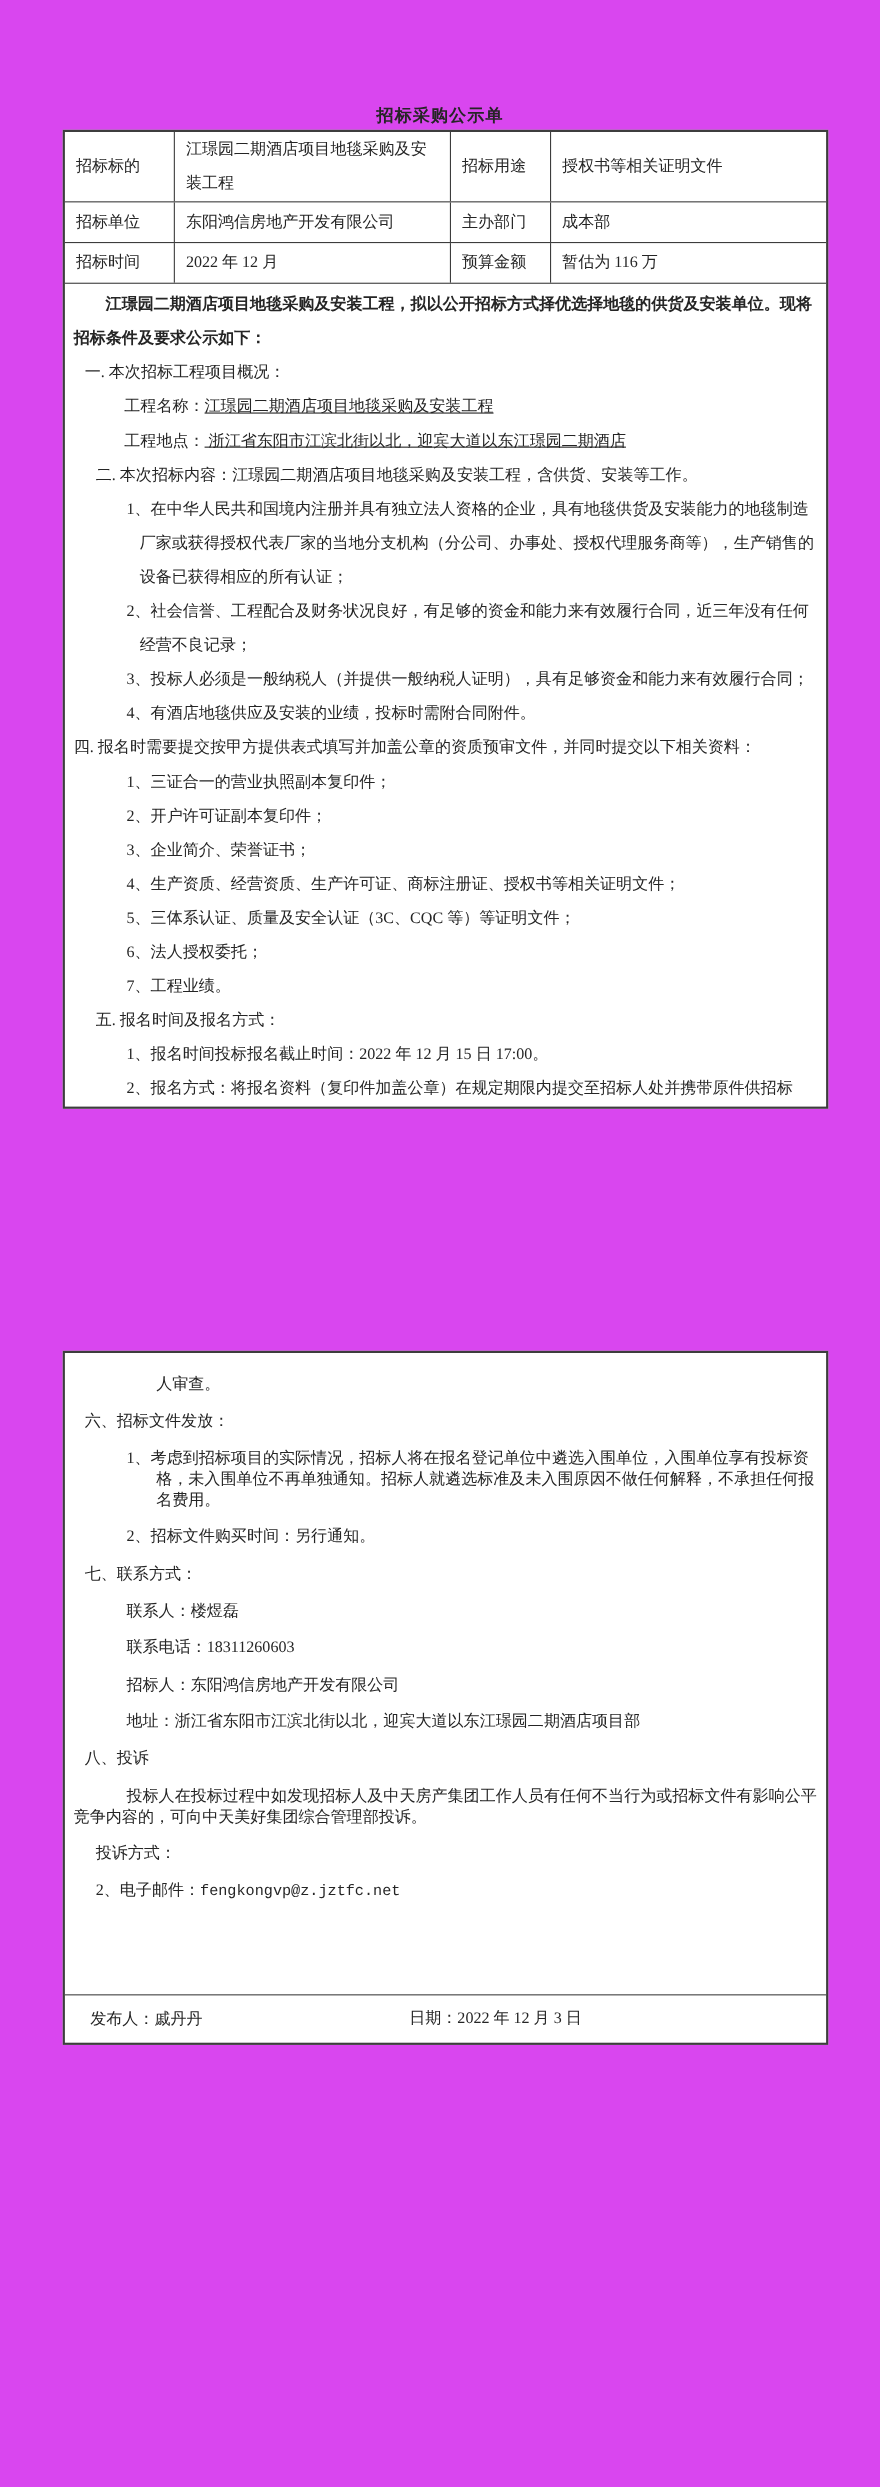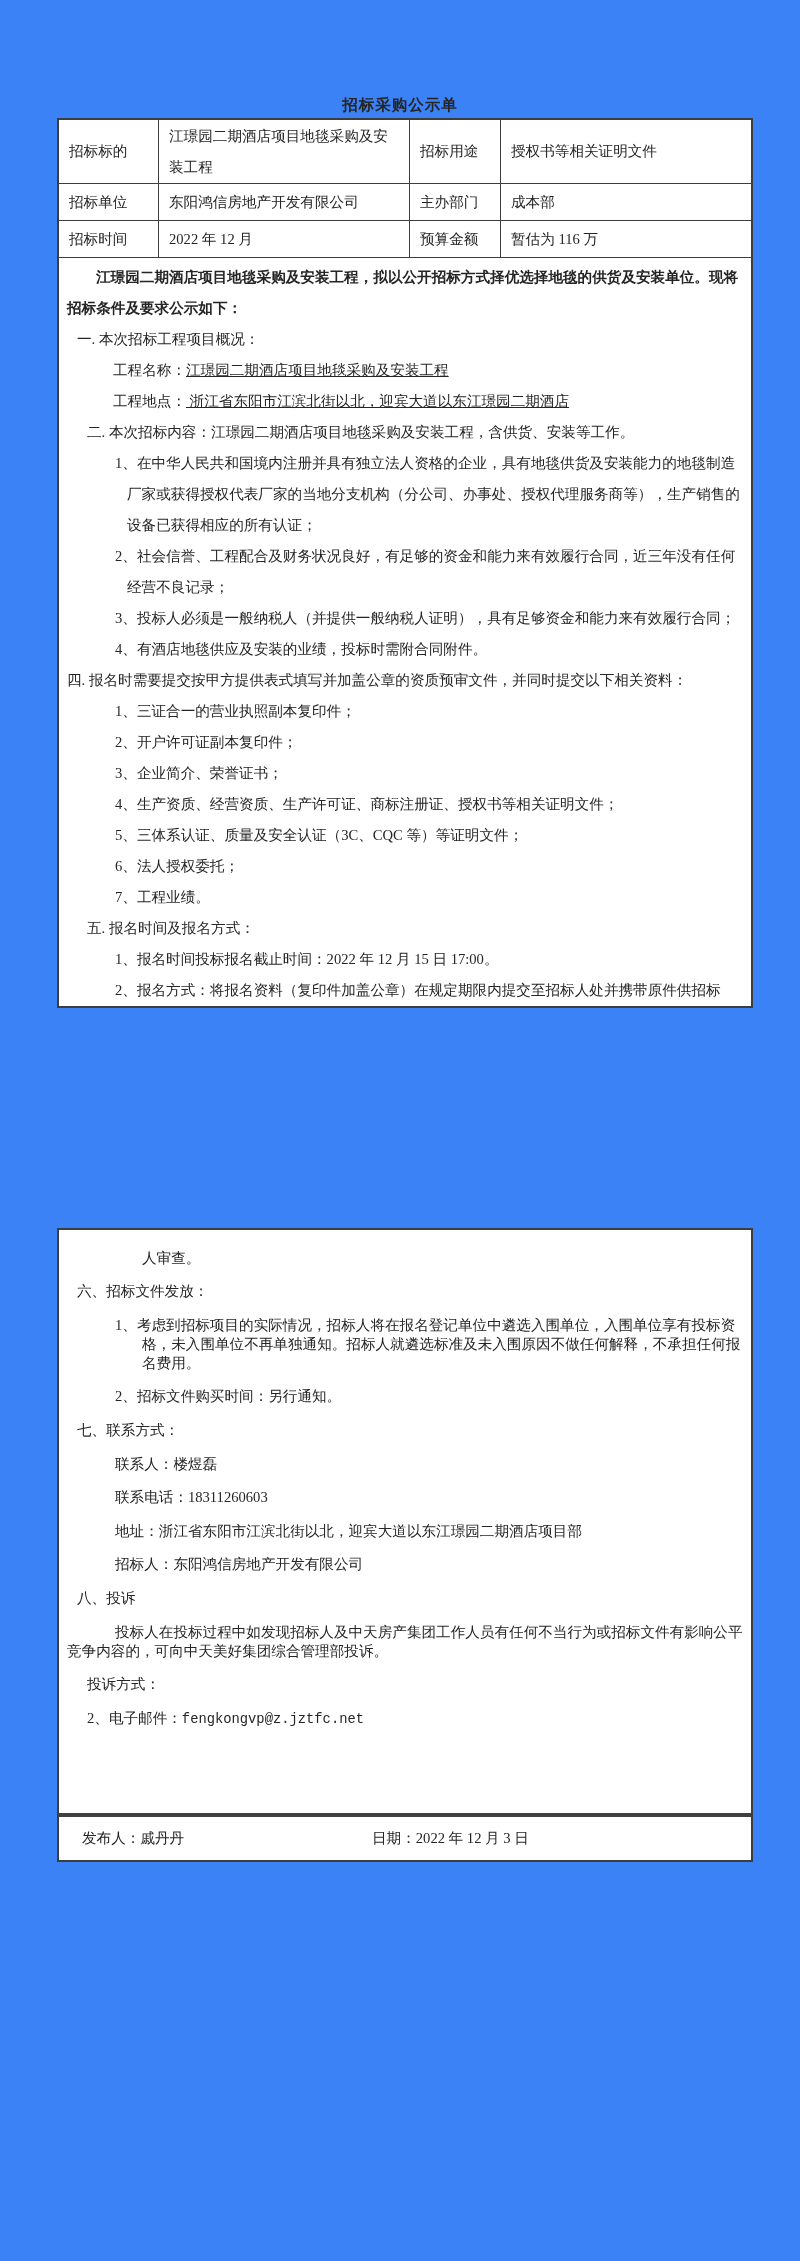--- a/index.html
+++ b/index.html
@@ -1,20 +1,20 @@
 <!DOCTYPE html>
 <html><head>
 <meta charset="utf-8">
 <style>
   html,body{margin:0;padding:0;background:#ffffff;}
   .sheet{
     position:relative;
     width:800px;
     height:2261px;
-    background:#3b82f6;
+    background:#d946ef;
     font-family:"Liberation Serif","DejaVu Serif",serif;
     color:#252525;
     font-size:14.6px;
   }
   .doc-title{
     position:absolute;
     top:95px;
     left:0;
     width:800px;
     text-align:center;
@@ -74,21 +74,21 @@
   .pcmp { margin-left:0 !important; text-indent:48px; }
   .mono { font-family:"Liberation Mono","DejaVu Sans Mono",monospace; font-size:13.8px; }
   .body2{
     height:583px;
     padding:4px 8px 0 8px;
     box-sizing:border-box;
   }
   .footrow{
     position:relative;
     height:43px;
-    border-top:4px solid #404040;
+    border-top:1px solid #404040;
     display:flex;
     align-items:center;
   }
   .footrow .pub{ margin-left:23px; }
   .footrow .date{ position:absolute; left:313px; top:0; line-height:43px; }
 </style>
 </head>
 <body>
 
 <div class="sheet">
@@ -140,22 +140,22 @@
 
   <div class="tbl tbl2">
     <div class="body2">
       <p class="cont">人审查。</p>
       <p class="s1">六、招标文件发放：</p>
       <p class="num2">1、考虑到招标项目的实际情况，招标人将在报名登记单位中遴选入围单位，入围单位享有投标资格，未入围单位不再单独通知。招标人就遴选标准及未入围原因不做任何解释，不承担任何报名费用。</p>
       <p class="num2">2、招标文件购买时间：另行通知。</p>
       <p class="s1">七、联系方式：</p>
       <p class="fld2">联系人：楼煜磊</p>
       <p class="fld2">联系电话：18311260603</p>
+      <p class="fld2">招标人：东阳鸿信房地产开发有限公司</p>
       <p class="fld2">地址：浙江省东阳市江滨北街以北，迎宾大道以东江璟园二期酒店项目部</p>
-      <p class="fld2">招标人：东阳鸿信房地产开发有限公司</p>
       <p class="s1">八、投诉</p>
       <p class="pcmp">投标人在投标过程中如发现招标人及中天房产集团工作人员有任何不当行为或招标文件有影响公平竞争内容的，可向中天美好集团综合管理部投诉。</p>
       <p class="s2b">投诉方式：</p>
       <p class="s2b"><span>2、电子邮件：</span><span class="mono">fengkongvp@z.jztfc.net</span></p>
     </div>
     <div class="footrow">
       <span class="pub">发布人：戚丹丹</span>
       <span class="date">日期：2022 年 12 月 3 日</span>
     </div>
   </div>

